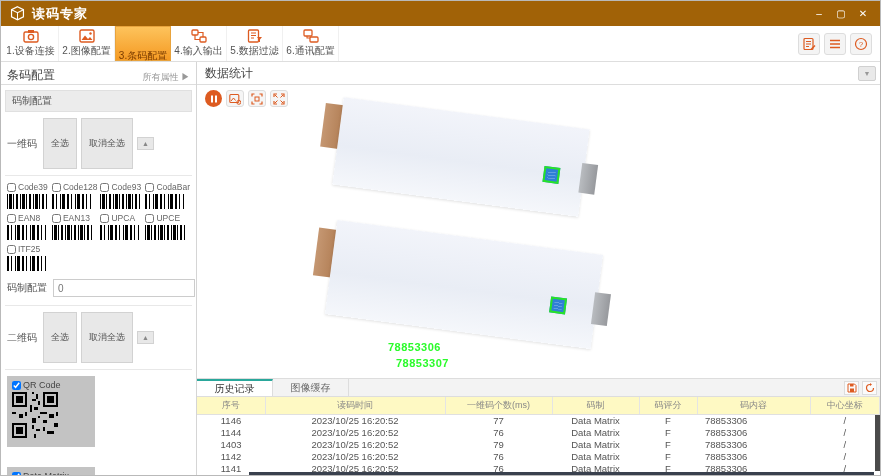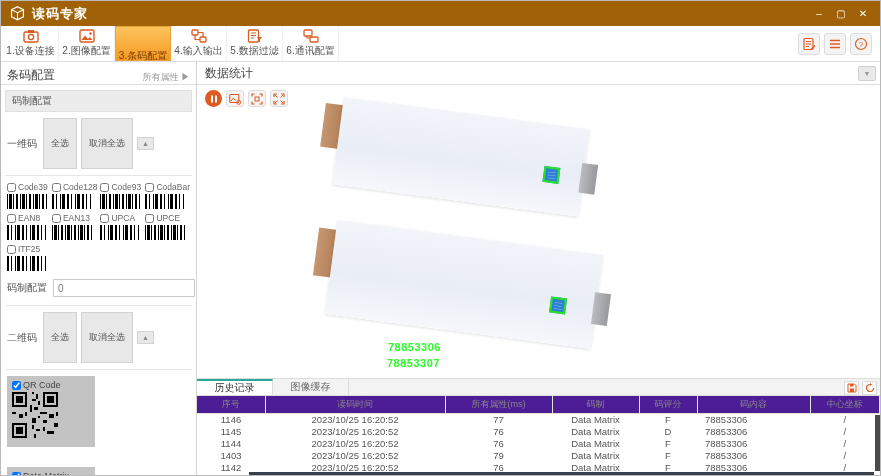--- a/index.html
+++ b/index.html
@@ -77,21 +77,21 @@
 
   
   .bottom { height:97px; position:relative; display:flex; flex-direction:column; }
   .hist-tabs { height:18px; background:#f3f3f3; border-bottom:1px solid #ddd; display:flex; align-items:stretch; position:relative; }
   .h-tab { width:76px; font-size:10px; display:flex; align-items:center; justify-content:center; cursor:pointer; color:#666; border-right:1px solid #ddd; }
   .h-tab.active { background:#fff; border-top:2px solid #2aa79b; color:#333; }
   .hist-icons { position:absolute; right:3px; top:2px; display:flex; gap:3px; }
   .hi-btn { width:15px; height:14px; background:#fbfbfb; border:1px solid #ddd; display:flex; align-items:center; justify-content:center; cursor:pointer; }
   .hi-btn svg { width:10px; height:10px; }
   table.hist { width:100%; border-collapse:collapse; table-layout:fixed; }
-  table.hist th { font-size:9px; font-weight:normal; color:#888; border-right:1px solid #e4e4e4; border-bottom:1px solid #e0e0e0; height:17px; background:#4c1d95; }
+  table.hist th { font-size:9px; font-weight:normal; color:#888; border-right:1px solid #e4e4e4; border-bottom:1px solid #e0e0e0; height:17px; background:#fef9c3; }
   table.hist td { font-size:9.5px; color:#555; text-align:center; height:12px; white-space:nowrap; overflow:hidden; }
   table.hist td.left { text-align:left; padding-left:8px; }
   .vscroll { position:absolute; right:0; top:36px; bottom:5px; width:5px; background:#4a4a4a; }
   .hscroll { position:absolute; left:52px; right:6px; bottom:0; height:4px; background:#39404d; }
 </style>
 </head>
 <body>
 
 <div class="window">
 
@@ -407,21 +407,21 @@
         </div>
 
         <div class="cell-box" style="left:133px; top:152px; width:268px; height:95px;">
           <div class="tab-l" style="left:-17px; top:10px; height:48px;"></div>
           <div class="cell-body"></div>
           <div class="tab-r" style="right:-13px; top:38px; height:32px;"></div>
           <div class="dm-mark" style="right:30px; top:48px; width:16px; height:16px;"></div>
         </div>
 
         <span class="overlay-code" style="left:191px; top:256px;">78853306</span>
-        <span class="overlay-code" style="left:190px; top:272px;">78853307</span>
+        <span class="overlay-code" style="left:199px; top:272px;">78853307</span>
       </div>
 
       <div class="bottom">
         <div class="hist-tabs">
           <div class="h-tab active">历史记录</div>
           <div class="h-tab">图像缓存</div>
           <div class="hist-icons">
             <div class="hi-btn">
               <svg viewBox="0 0 10 10">
                 <path d="M1 1 H7.5 L9 2.5 V9 H1 Z" fill="none" stroke="#dd5b21" stroke-width="1"></path>
@@ -445,43 +445,34 @@
               <col style="width:107px">
               <col style="width:87px">
               <col style="width:58px">
               <col style="width:113px">
               <col>
           </colgroup>
           <thead>
             <tr>
               <th>序号</th>
               <th>读码时间</th>
-              <th>所有属性(ms)</th>
+              <th>一维码个数(ms)</th>
               <th>码制</th>
               <th>码评分</th>
               <th>码内容</th>
               <th>中心坐标</th>
             </tr>
           </thead>
           <tbody>
             <tr>
               <td>1146</td>
               <td>2023/10/25 16:20:52</td>
               <td>77</td>
               <td>Data Matrix</td>
               <td>F</td>
-              <td class="left">78853306</td>
-              <td>/</td>
-            </tr>
-            <tr>
-              <td>1145</td>
-              <td>2023/10/25 16:20:52</td>
-              <td>76</td>
-              <td>Data Matrix</td>
-              <td>D</td>
               <td class="left">78853306</td>
               <td>/</td>
             </tr>
             <tr>
               <td>1144</td>
               <td>2023/10/25 16:20:52</td>
               <td>76</td>
               <td>Data Matrix</td>
               <td>F</td>
               <td class="left">78853306</td>

